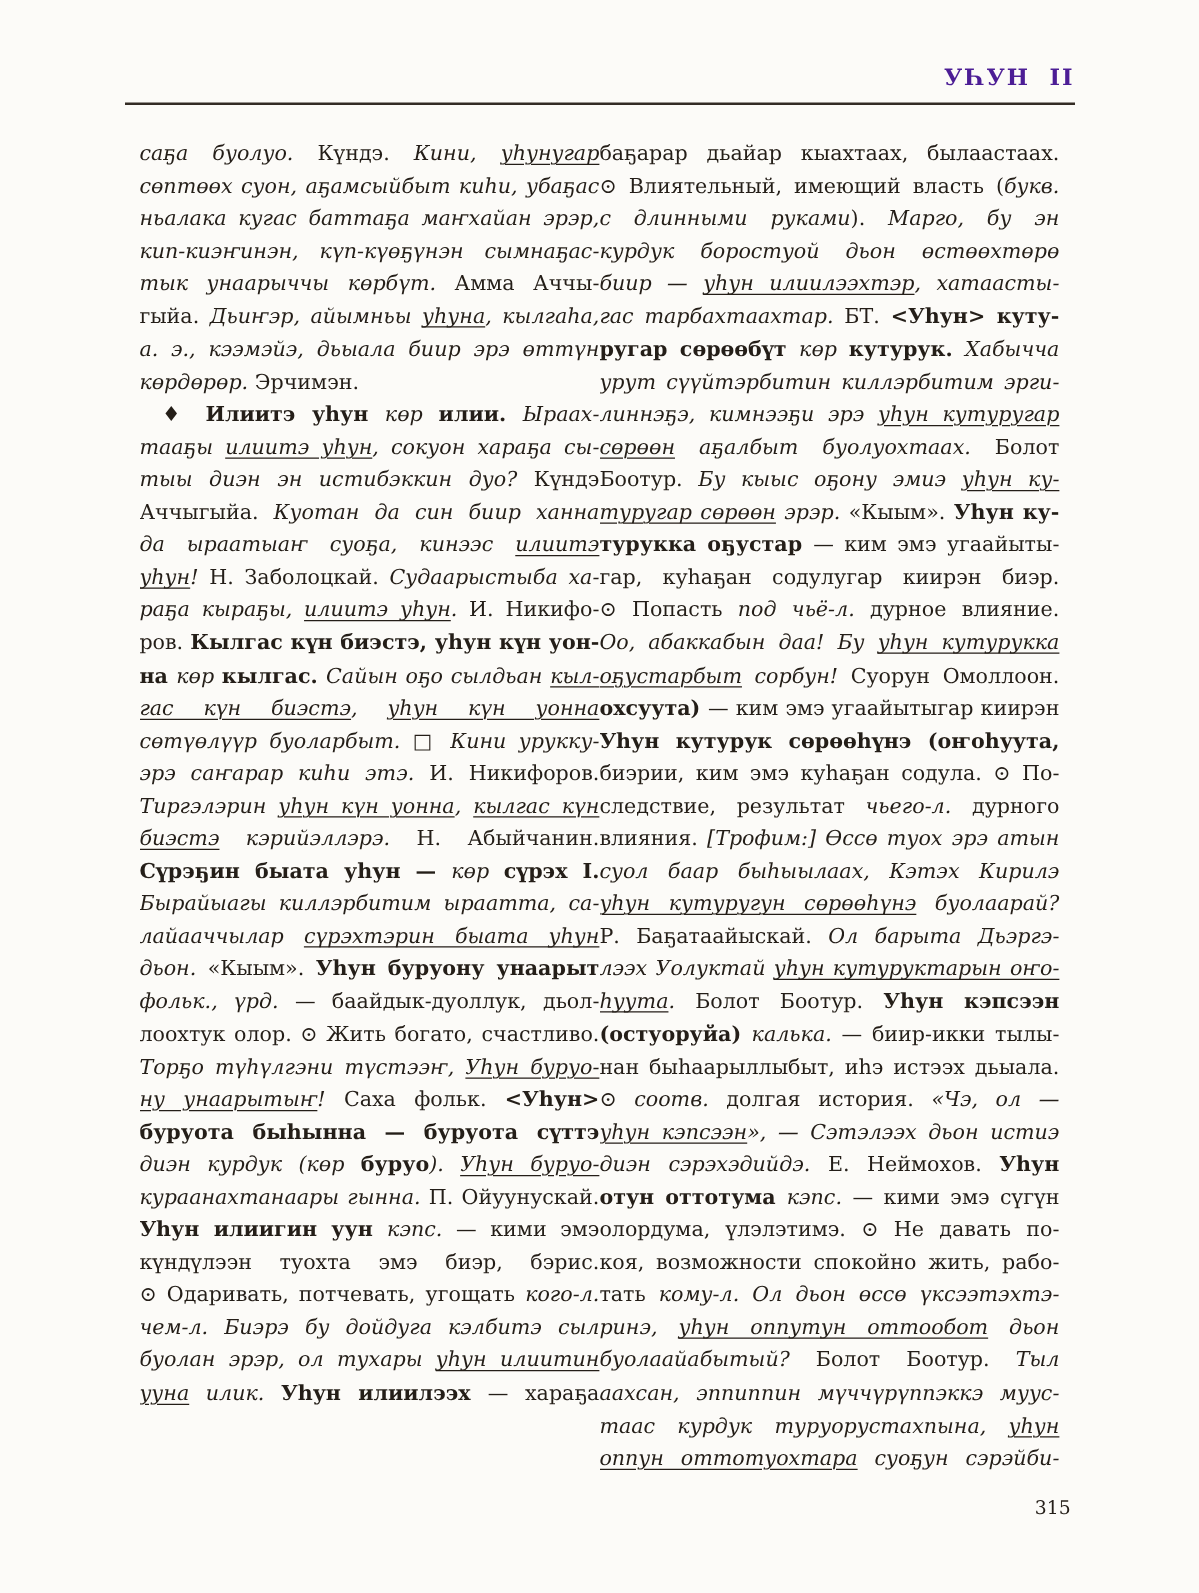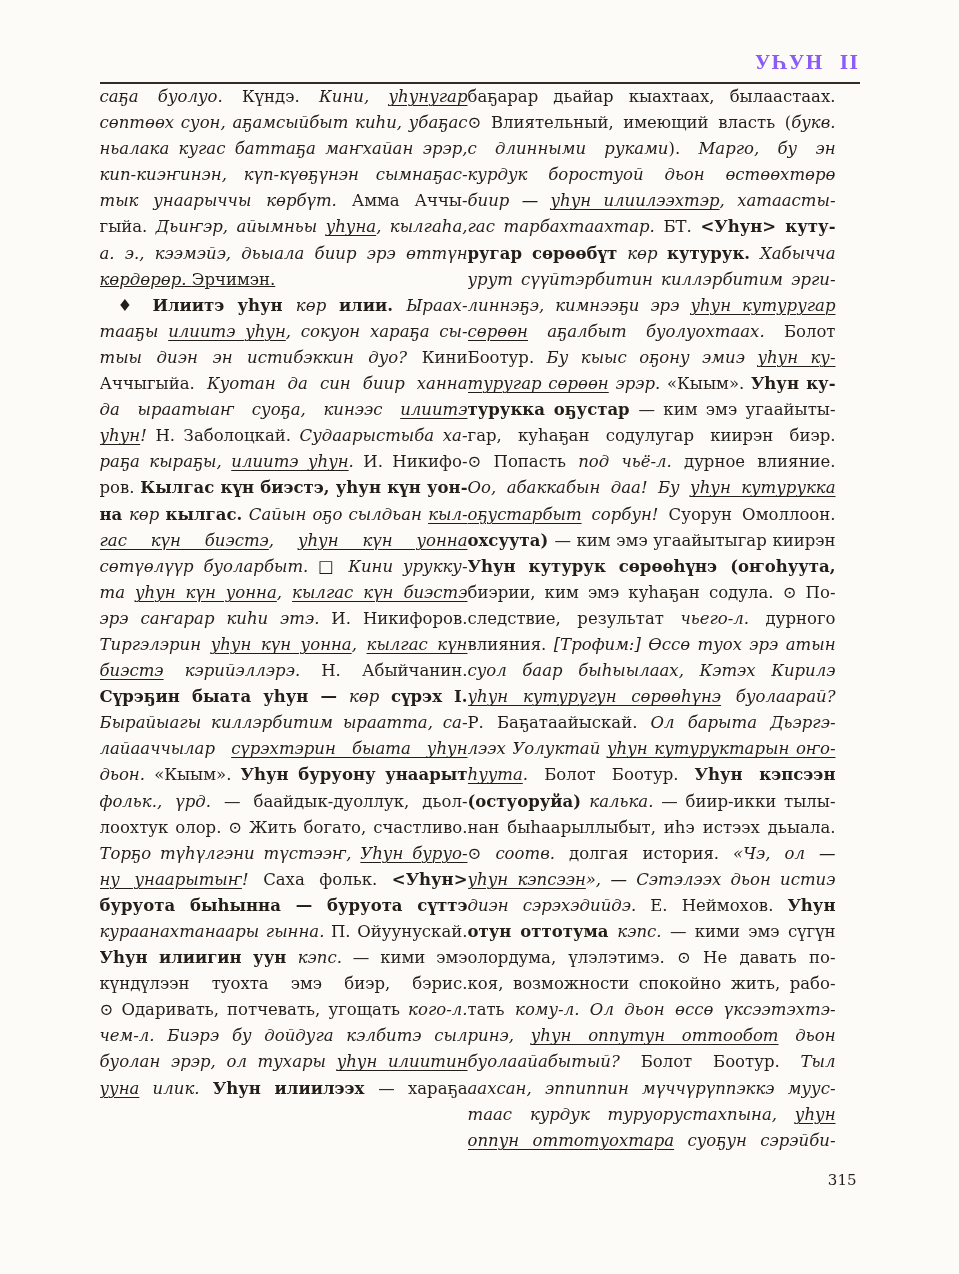--- a/index.html
+++ b/index.html
@@ -11,35 +11,35 @@
     font-family:"DejaVu Serif","Liberation Serif",serif;
     overflow:hidden;
   }
   .content{width:760px;margin:0 auto;padding-top:52px;}
   .running-head{
     text-align:right;
     font-weight:bold;
     font-size:18px;
     letter-spacing:1.5px;
     word-spacing:8px;
-    color:#8b5cf6;
+    color:#4c1d95;
     height:24px;
   }
   .header-rule{height:2px;background:#332c25;margin-top:6px;}
-  .columns{display:flex;}
+  .columns{display:flex;margin-top:26px;justify-content:center;}
   .col{width:368px;}
   .line{
     font-size:16.5px;
     height:26.1px;
     line-height:26.1px;
     text-align:justify;
     text-align-last:justify;
     overflow:hidden;
   }
-  .line.last{text-align-last:left;text-decoration:underline;}
+  .line.last{text-align-last:left;}
   .line.ind{text-indent:18px;}
   .it{font-style:italic;}
   .bo{font-weight:bold;}
   .un{text-decoration:underline;text-underline-offset:3px;text-decoration-thickness:1px;}
   .page-number{
     margin-top:17px;
     text-align:right;
     font-size:15px;
     padding-right:3px;
   }
@@ -58,42 +58,42 @@
           <div class="line"><span class="it">саҕа буолуо. </span><span>Күндэ. </span><span class="it">Кини, </span><span class="it un">уһунугар</span></div>
           <div class="line"><span class="it">сөптөөх суон, аҕамсыйбыт киһи, убаҕас</span></div>
           <div class="line"><span class="it">ньалака кугас баттаҕа маҥхайан эрэр,</span></div>
           <div class="line"><span class="it">кип-киэҥинэн, күп-күөҕүнэн сымнаҕас-</span></div>
           <div class="line"><span class="it">тык унаарыччы көрбүт. </span><span>Амма Аччы-</span></div>
           <div class="line"><span>гыйа. </span><span class="it">Дьиҥэр, айымньы </span><span class="it un">уһуна</span><span class="it">, кылгаһа,</span></div>
           <div class="line"><span class="it">а. э., кээмэйэ, дьыала биир эрэ өттүн</span></div>
           <div class="line last"><span class="it">көрдөрөр. </span><span>Эрчимэн.</span></div>
           <div class="line ind"><span>♦ </span><span class="bo">Илиитэ уһун </span><span class="it">көр </span><span class="bo">илии. </span><span class="it">Ыраах-</span></div>
           <div class="line"><span class="it">тааҕы </span><span class="it un">илиитэ уһун</span><span class="it">, сокуон хараҕа сы-</span></div>
-          <div class="line"><span class="it">тыы диэн эн истибэккин дуо? </span><span>Кини</span></div>
+          <div class="line"><span class="it">тыы диэн эн истибэккин дуо? </span><span>Күндэ</span></div>
           <div class="line"><span>Аччыгыйа. </span><span class="it">Куотан да син биир ханна</span></div>
           <div class="line"><span class="it">да ыраатыаҥ суоҕа, кинээс </span><span class="it un">илиитэ</span></div>
           <div class="line"><span class="it un">уһун</span><span class="it">! </span><span>Н. Заболоцкай. </span><span class="it">Судаарыстыба ха-</span></div>
           <div class="line"><span class="it">раҕа кыраҕы, </span><span class="it un">илиитэ уһун</span><span class="it">. </span><span>И. Никифо-</span></div>
           <div class="line"><span>ров. </span><span class="bo">Кылгас күн биэстэ, уһун күн уон-</span></div>
           <div class="line"><span class="bo">на </span><span class="it">көр </span><span class="bo">кылгас. </span><span class="it">Сайын оҕо сылдьан </span><span class="it un">кыл-</span></div>
           <div class="line"><span class="it un">гас күн биэстэ</span><span class="it">, </span><span class="it un">уһун күн уонна</span></div>
           <div class="line"><span class="it">сөтүөлүүр буоларбыт. </span><span>□ </span><span class="it">Кини урукку-</span></div>
-          <div class="line"><span class="it">та </span><span class="it un">уһун күн уонна</span><span class="it">, </span><span class="it un">кылгас күн биэстэ</span></div>
           <div class="line"><span class="it">эрэ саҥарар киһи этэ. </span><span>И. Никифоров.</span></div>
           <div class="line"><span class="it">Тиргэлэрин </span><span class="it un">уһун күн уонна</span><span class="it">, </span><span class="it un">кылгас күн</span></div>
           <div class="line"><span class="it un">биэстэ</span><span class="it"> кэрийэллэрэ. </span><span>Н. Абыйчанин.</span></div>
           <div class="line"><span class="bo">Сүрэҕин быата уһун — </span><span class="it">көр </span><span class="bo">сүрэх I.</span></div>
           <div class="line"><span class="it">Бырайыагы киллэрбитим ыраатта, са-</span></div>
           <div class="line"><span class="it">лайааччылар </span><span class="it un">сүрэхтэрин быата уһун</span></div>
           <div class="line"><span class="it">дьон. </span><span>«Кыым». </span><span class="bo">Уһун буруону унаарыт</span></div>
           <div class="line"><span class="it">фольк., үрд. </span><span>— баайдык-дуоллук, дьол-</span></div>
           <div class="line"><span>лоохтук олор. ⊙ Жить богато, счастливо.</span></div>
           <div class="line"><span class="it">Торҕо түһүлгэни түстээҥ, </span><span class="it un">Уһун буруо-</span></div>
           <div class="line"><span class="it un">ну унаарытыҥ</span><span class="it">! </span><span>Саха фольк. </span><span class="bo">&lt;Уһун&gt;</span></div>
           <div class="line"><span class="bo">буруота быһынна — буруота сүттэ</span></div>
+          <div class="line"><span class="it">диэн курдук (көр </span><span class="bo">буруо</span><span class="it">). </span><span class="it un">Уһун буруо-</span></div>
           <div class="line"><span class="it">кураанахтанаары гынна. </span><span>П. Ойуунускай.</span></div>
           <div class="line"><span class="bo">Уһун илиигин уун </span><span class="it">кэпс. </span><span>— кими эмэ</span></div>
           <div class="line"><span>күндүлээн туохта эмэ биэр, бэрис.</span></div>
           <div class="line"><span>⊙ Одаривать, потчевать, угощать </span><span class="it">кого-л.</span></div>
           <div class="line"><span class="it">чем-л. Биэрэ бу дойдуга кэлбитэ сыл</span></div>
           <div class="line"><span class="it">буолан эрэр, ол тухары </span><span class="it un">уһун илиитин</span></div>
           <div class="line"><span class="it un">ууна</span><span class="it"> илик. </span><span class="bo">Уһун илиилээх </span><span>— хараҕа</span></div>
         </div>
       <div class="col" id="col-right">
           <div class="line"><span>баҕарар дьайар кыахтаах, былаастаах.</span></div>

